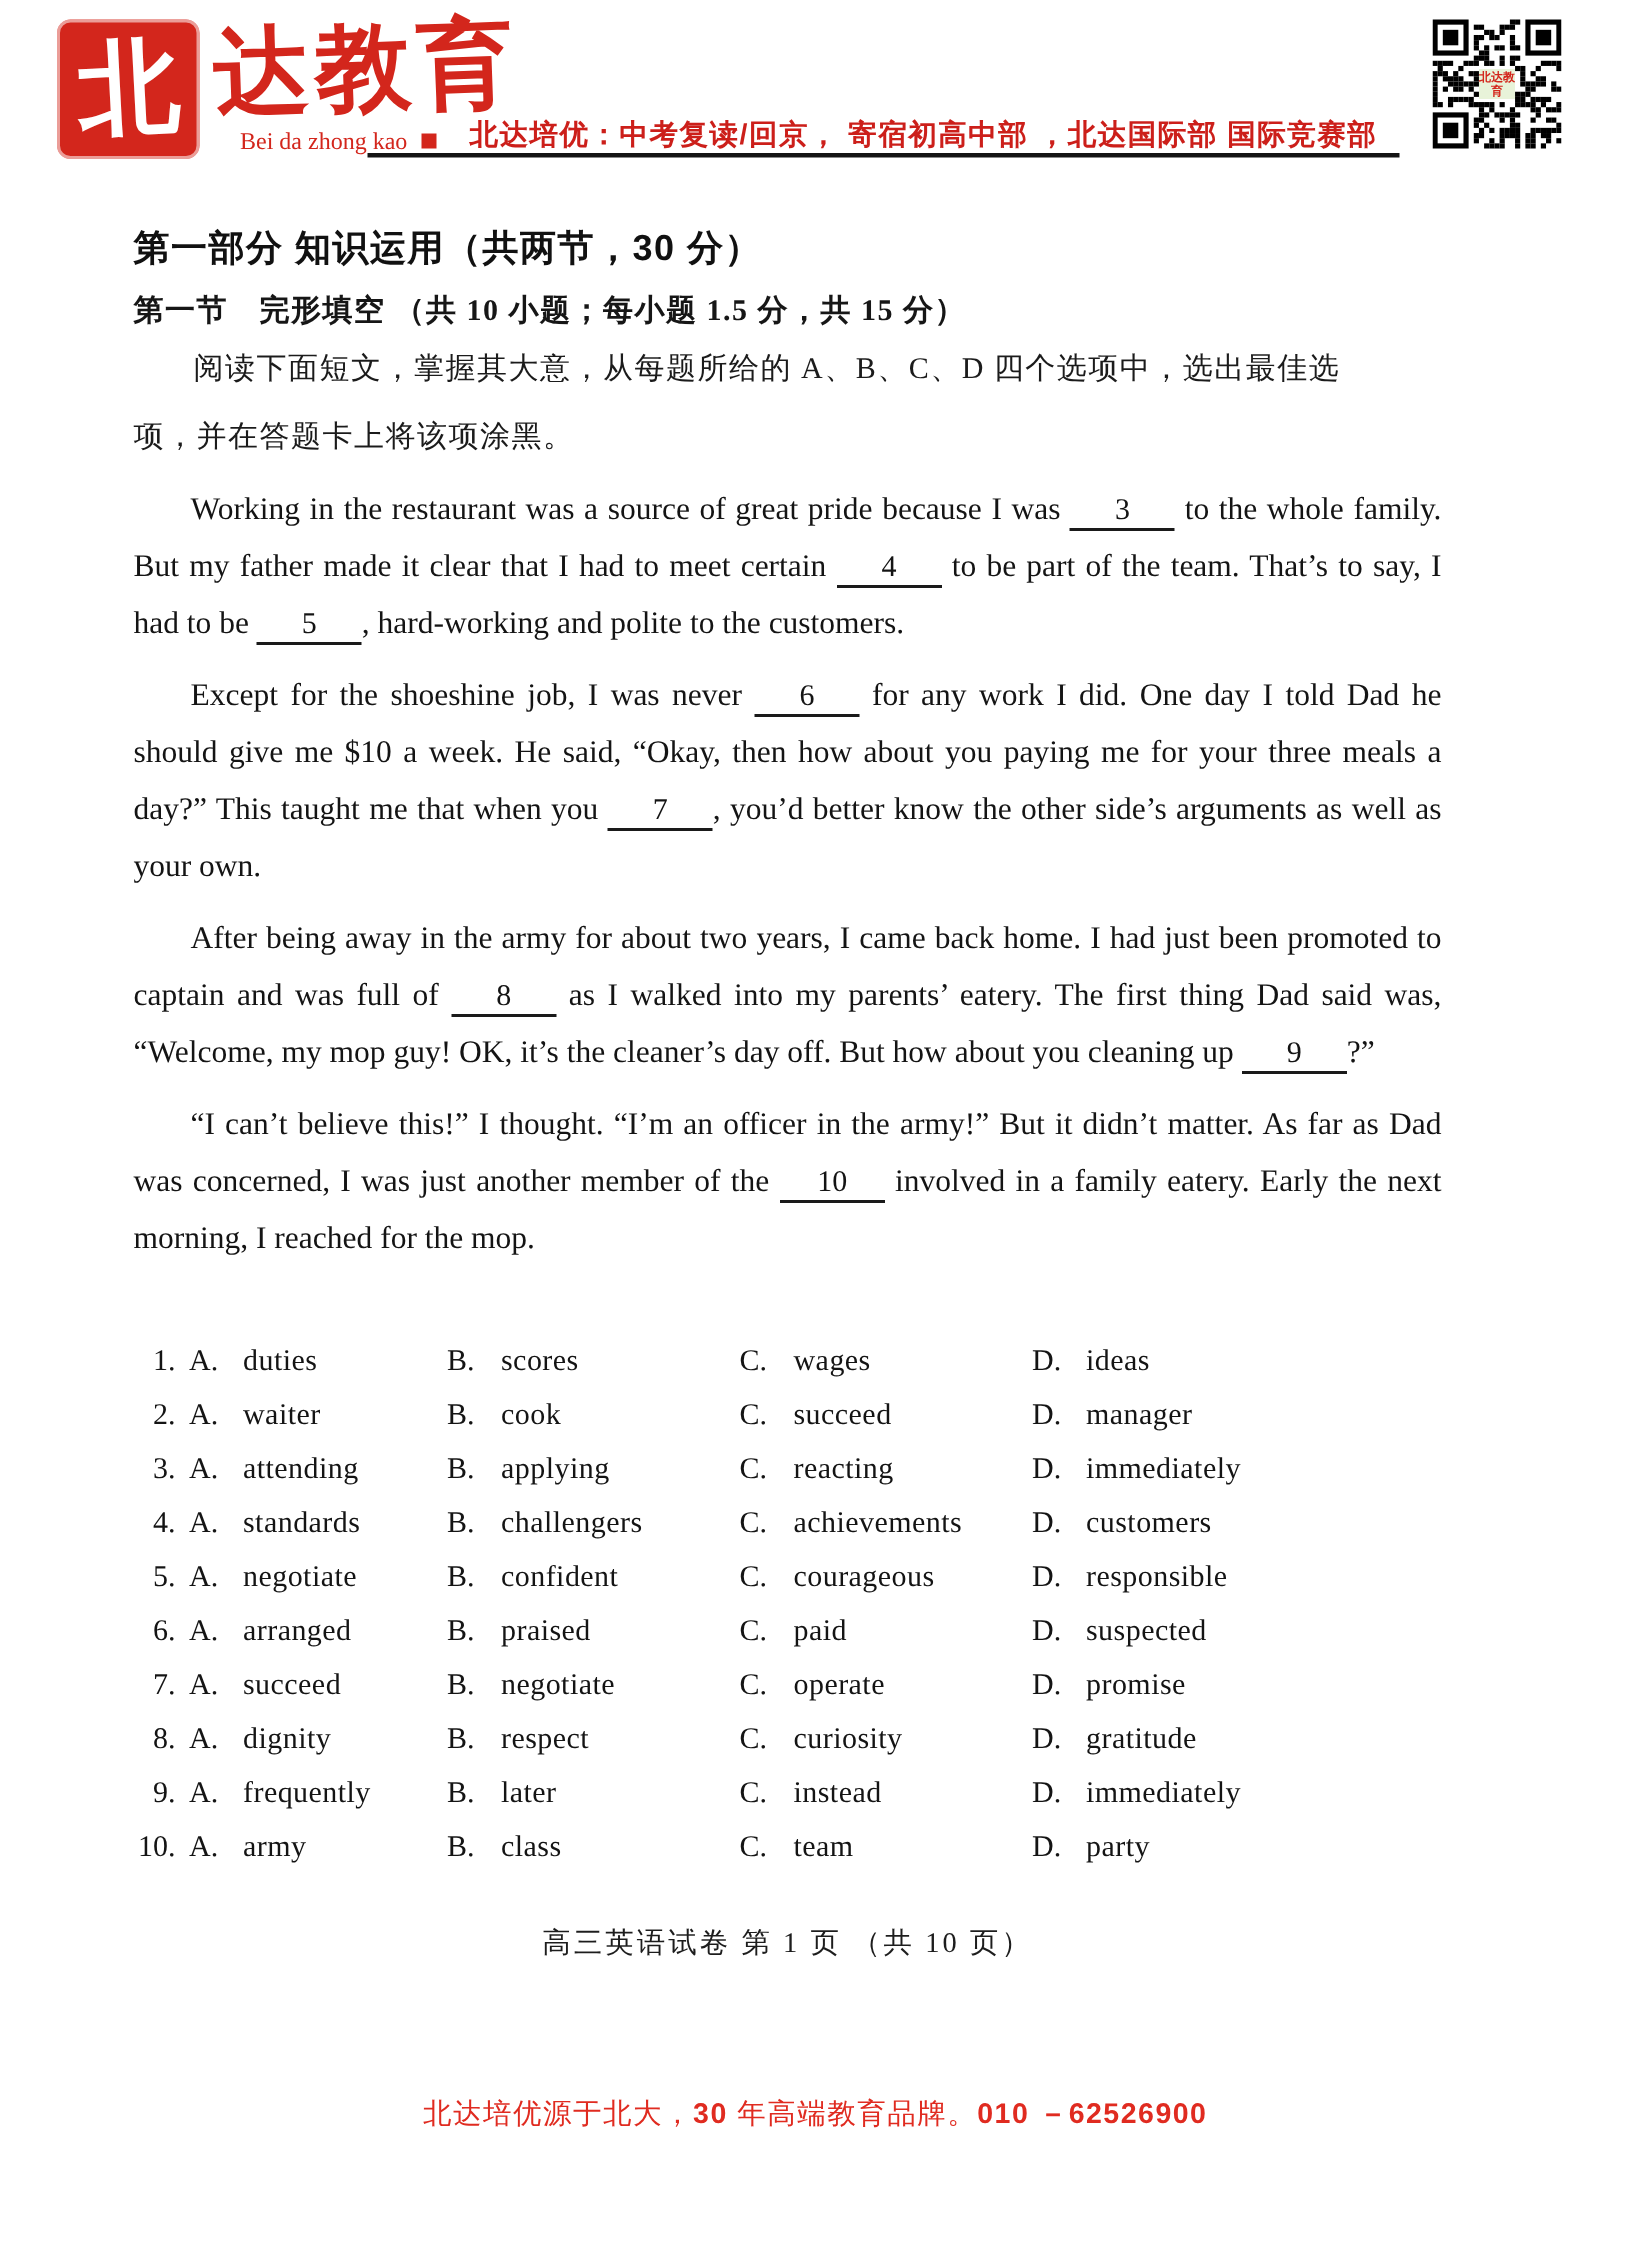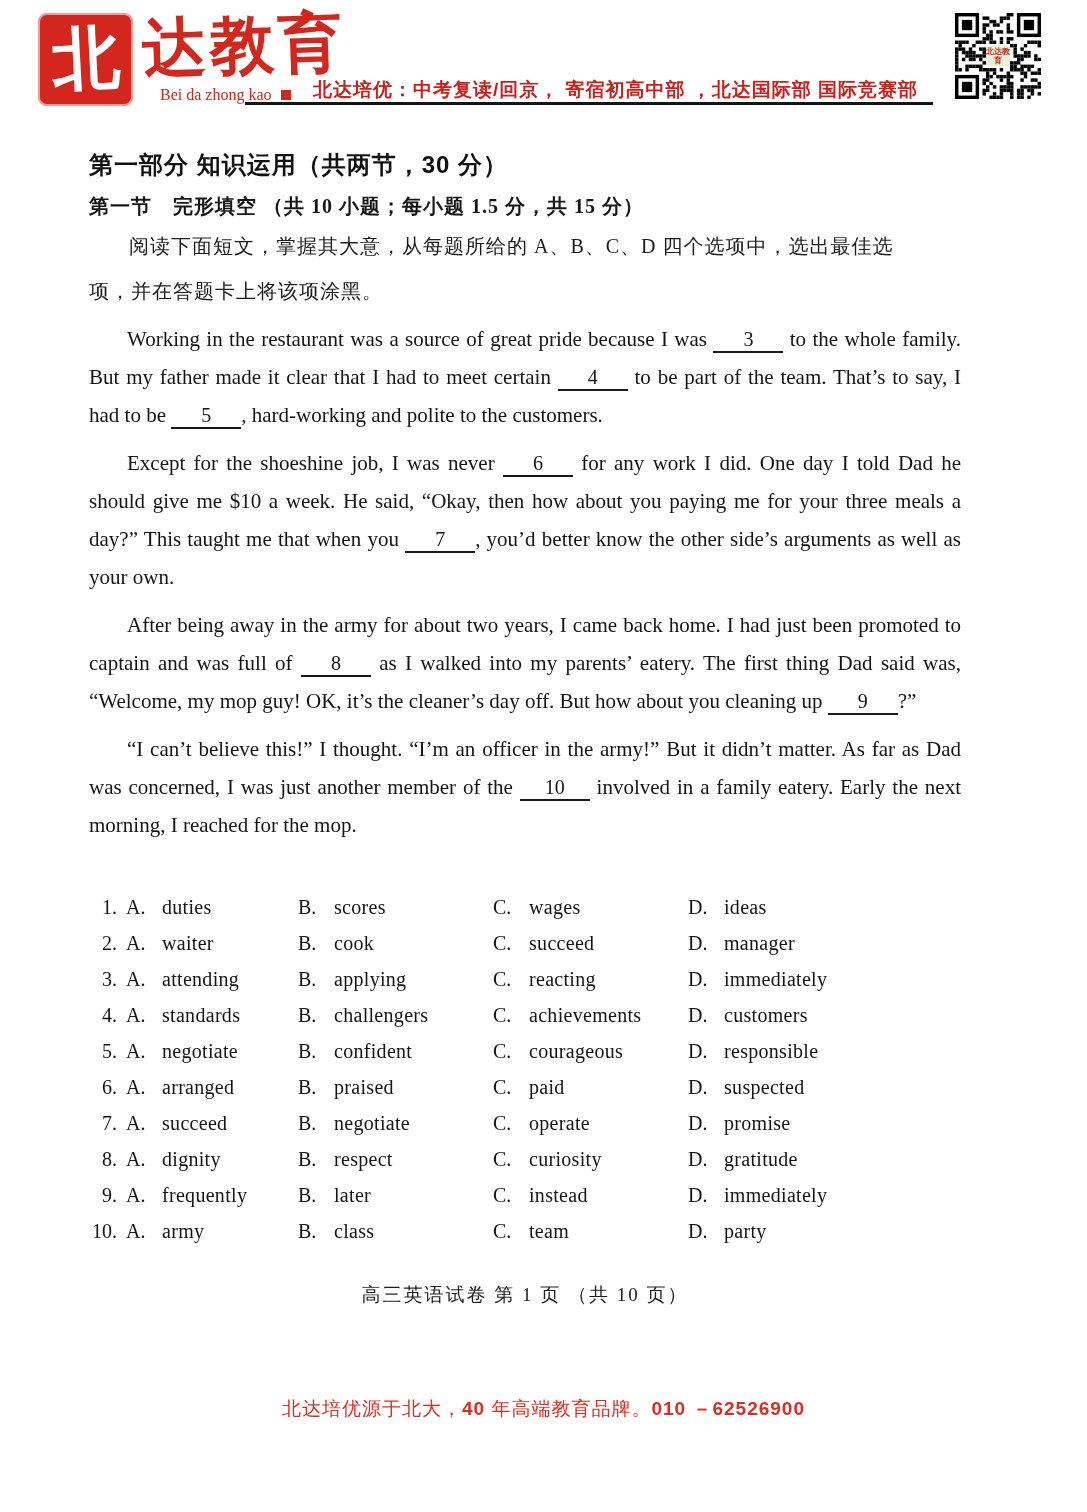--- a/index.html
+++ b/index.html
@@ -363,16 +363,16 @@
           <span class="opt"><span class="letter">B.</span><span class="word">class</span></span>
           <span class="opt"><span class="letter">C.</span><span class="word">team</span></span>
           <span class="opt"><span class="letter">D.</span><span class="word">party</span></span>
         </div>
       </div>
 
     <div class="page-num">高三英语试卷 第 1 页 （共 10 页）</div>
   </div>
 
   <div class="red-footer">
-    <span>北达培优源于北大，</span><b>40</b><span> 年高端教育品牌。</span><b>010 －62526900</b>
+    <span>北达培优源于北大，</span><b>30</b><span> 年高端教育品牌。</span><b>010 －62526900</b>
   </div>
 
 </div>
 
 </body></html>

